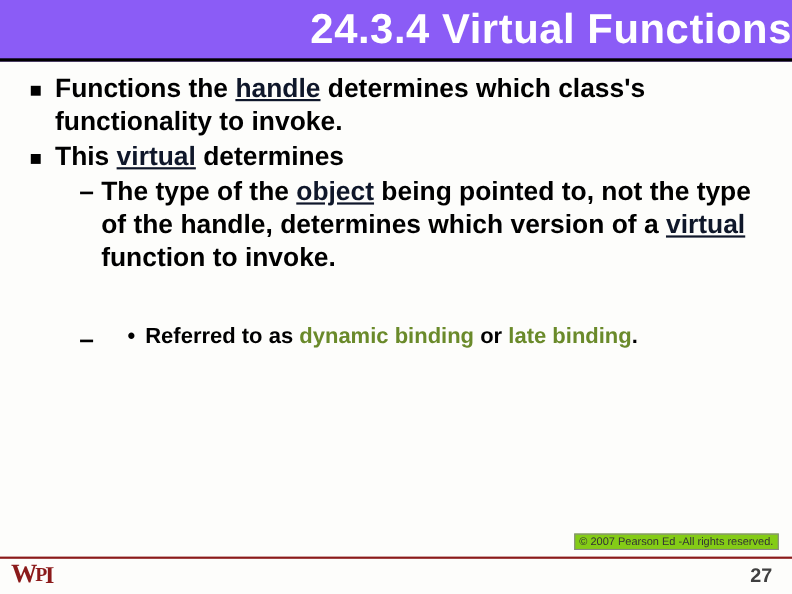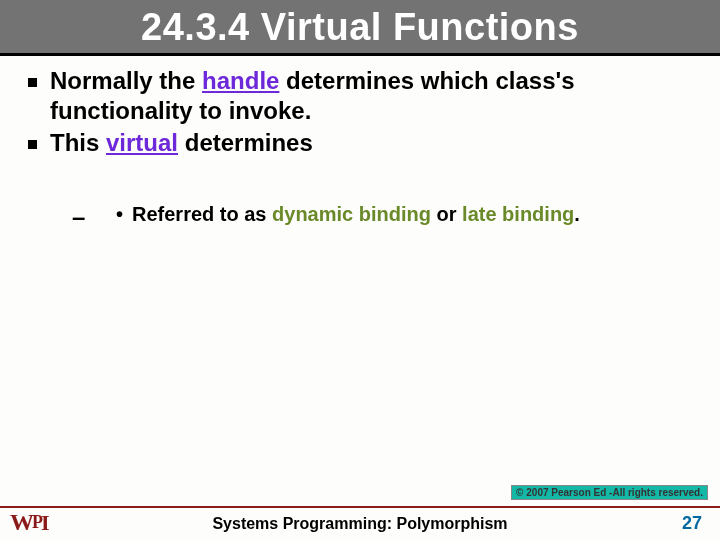--- a/index.html
+++ b/index.html
@@ -3,23 +3,23 @@
 <meta charset="utf-8">
 <style>
   * { box-sizing: border-box; margin: 0; padding: 0; }
   html, body { width: 720px; height: 540px; overflow: hidden; }
   body {
     font-family: Verdana, Geneva, sans-serif;
     background: #fdfdfb;
     position: relative;
   }
   .titlebar {
-    background: #737373;
+    background: #8b5cf6;
     border-bottom: 3px solid #000;
-    text-align: center;
+    text-align: right;
     padding: 6px 0 4px 0;
   }
   .titlebar h1 {
     color: #fff;
     font-size: 38px;
     font-weight: bold;
     letter-spacing: 0.5px;
   }
   .content {
     padding: 10px 26px 0 26px;
@@ -70,37 +70,37 @@
     padding-left: 16px;
     margin-top: 44px;
   }
   .subsub > li::before {
     content: "•";
     position: absolute;
     left: 0;
     top: 0;
   }
   .kw {
-    color: #6d28d9;
+    color: #0f172a;
     text-decoration: underline;
     text-align: center;
   }
   .kw2 {
     color: #6a8a2a;
   }
   .copyright {
     position: absolute;
     right: 12px;
     bottom: 40px;
     font-size: 10px;
-    font-weight: bold;
+    font-weight: normal;
     color: #333;
     border: 1px solid #888;
     padding: 1px 4px;
-    background: #14b8a6;
+    background: #84cc16;
   }
   .footer {
     position: absolute;
     bottom: 0;
     left: 0;
     right: 0;
     border-top: 2px solid #8b1a1a;
     height: 34px;
     display: flex;
     align-items: center;
@@ -126,56 +126,58 @@
     text-align: center;
     font-family: "Comic Sans MS", cursive, sans-serif;
     font-size: 16px;
     font-weight: bold;
     color: #000;
   }
   .pagenum {
     position: absolute;
     right: 18px;
     bottom: 6px;
-    color: #0369a1;
+    color: #404040;
     font-family: "Comic Sans MS", cursive, sans-serif;
     font-size: 18px;
     font-weight: bold;
   }
 </style>
 </head>
 <body>
 
 <div class="titlebar">
   <h1>24.3.4 Virtual Functions</h1>
 </div>
 
 <div class="content">
   <ul class="outer">
     <li>
-      <span>Normally the </span><span class="kw">handle</span><span> determines which class's functionality to invoke.</span>
+      <span>Functions the </span><span class="kw">handle</span><span> determines which class's functionality to invoke.</span>
     </li>
     <li>
       <span>This </span><span class="kw">virtual</span><span> determines</span>
       <ul class="sub">
+        <li>
+          <span>The type of the </span><span class="kw">object</span><span> being pointed to, not the type of the handle, determines which version of a </span><span class="kw">virtual</span><span> function to invoke.</span>
+        </li>
         <li>
           <ul class="subsub">
             <li>
               <span>Referred to as </span><span class="kw2">dynamic binding</span><span> or </span><span class="kw2">late binding</span><span>.</span>
             </li>
           </ul>
         </li>
       </ul>
     </li>
   </ul>
 </div>
 
 <div class="copyright">© 2007 Pearson Ed -All rights reserved.</div>
 
 <div class="footer">
   <div class="logo">
     <span class="logoW">W</span>
     <span class="logoP">P</span>
     <span class="logoI">I</span>
   </div>
-  <div class="footer-title">Systems Programming:  Polymorphism</div>
   <div class="pagenum">27</div>
 </div>
 
 </body></html>

